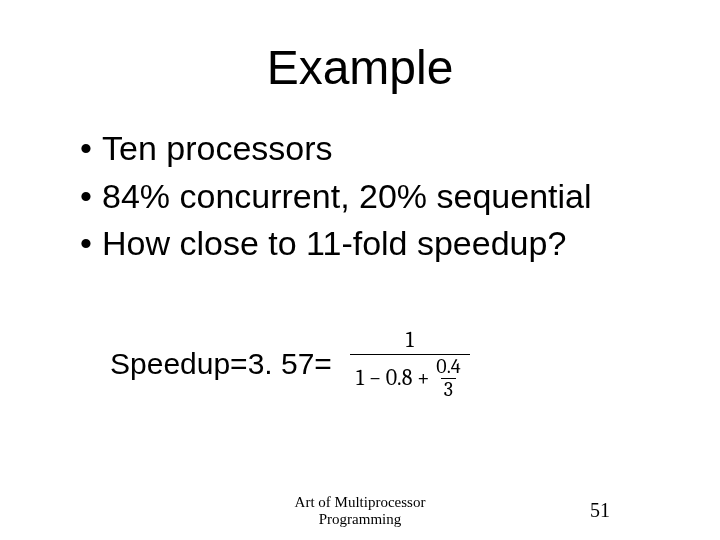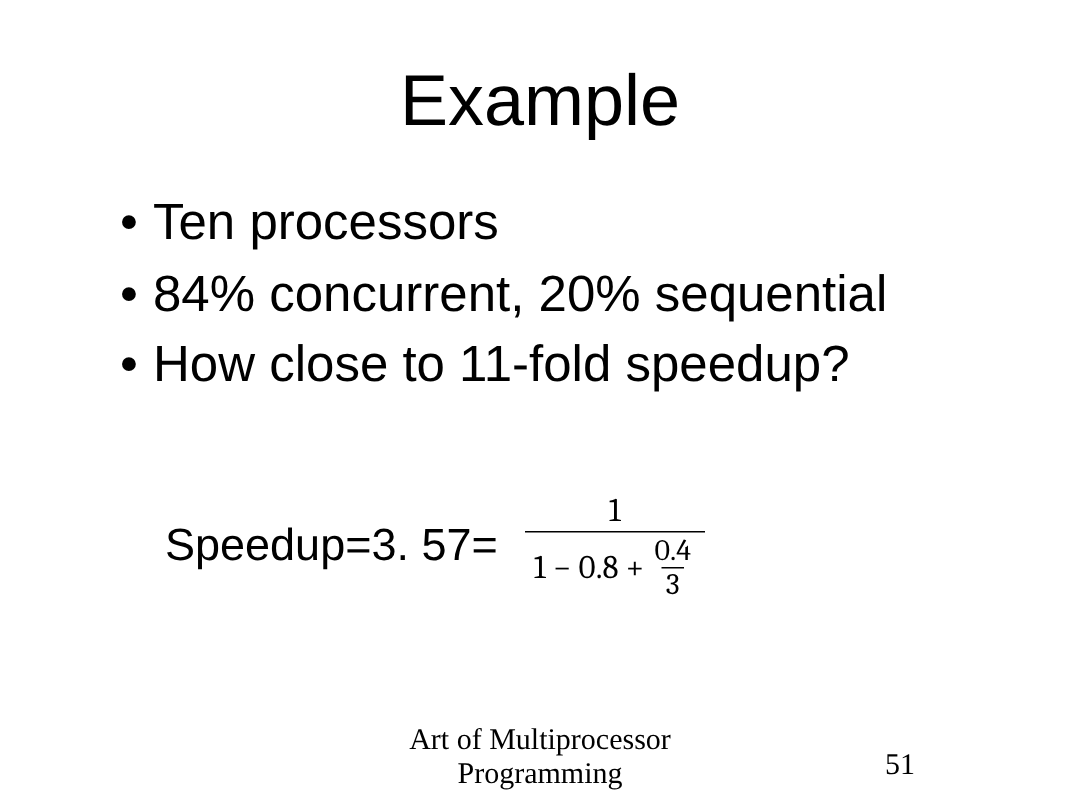--- a/index.html
+++ b/index.html
@@ -10,21 +10,21 @@
   .bullets li { font-size: 34px; line-height: 1.4; position: relative; padding-left: 22px; }
   .bullets li::before { content: "•"; position: absolute; left: 0; top: 0; }
   .speedup-row { display: flex; align-items: center; margin-top: 60px; padding-left: 60px; }
   .speedup-label { font-size: 30px; margin-right: 18px; }
   .fraction { display: inline-flex; flex-direction: column; align-items: center; font-family: Cambria, "Times New Roman", serif; font-size: 22px; line-height: 1.1; }
   .fraction .num { padding: 0 6px 2px 6px; }
   .fraction .den { border-top: 1.5px solid #000; padding: 2px 6px 0 6px; display: flex; align-items: center; }
   .mini-frac { display: inline-flex; flex-direction: column; align-items: center; margin-left: 4px; font-size: 20px; line-height: 1; }
   .mini-frac .mnum { padding: 0 3px 1px 3px; }
   .mini-frac .mden { border-top: 1.5px solid #000; padding: 1px 3px 0 3px; }
-  .footer { position: absolute; bottom: 12px; left: 0; width: 100%; display: flex; justify-content: center; font-family: "Comic Sans MS", cursive; font-size: 20px; }
+  .footer { position: absolute; bottom: 12px; left: 0; width: 100%; display: flex; justify-content: center; font-family: "Comic Sans MS", cursive; font-size: 15px; }
   .footer-text { text-align: center; width: 200px; }
   .page-num { position: absolute; bottom: 18px; right: 110px; font-family: "Comic Sans MS", cursive; font-size: 20px; }
 </style>
 </head>
 <body>
 
 <div class="slide">
 
   <h1 class="title">Example</h1>
 

